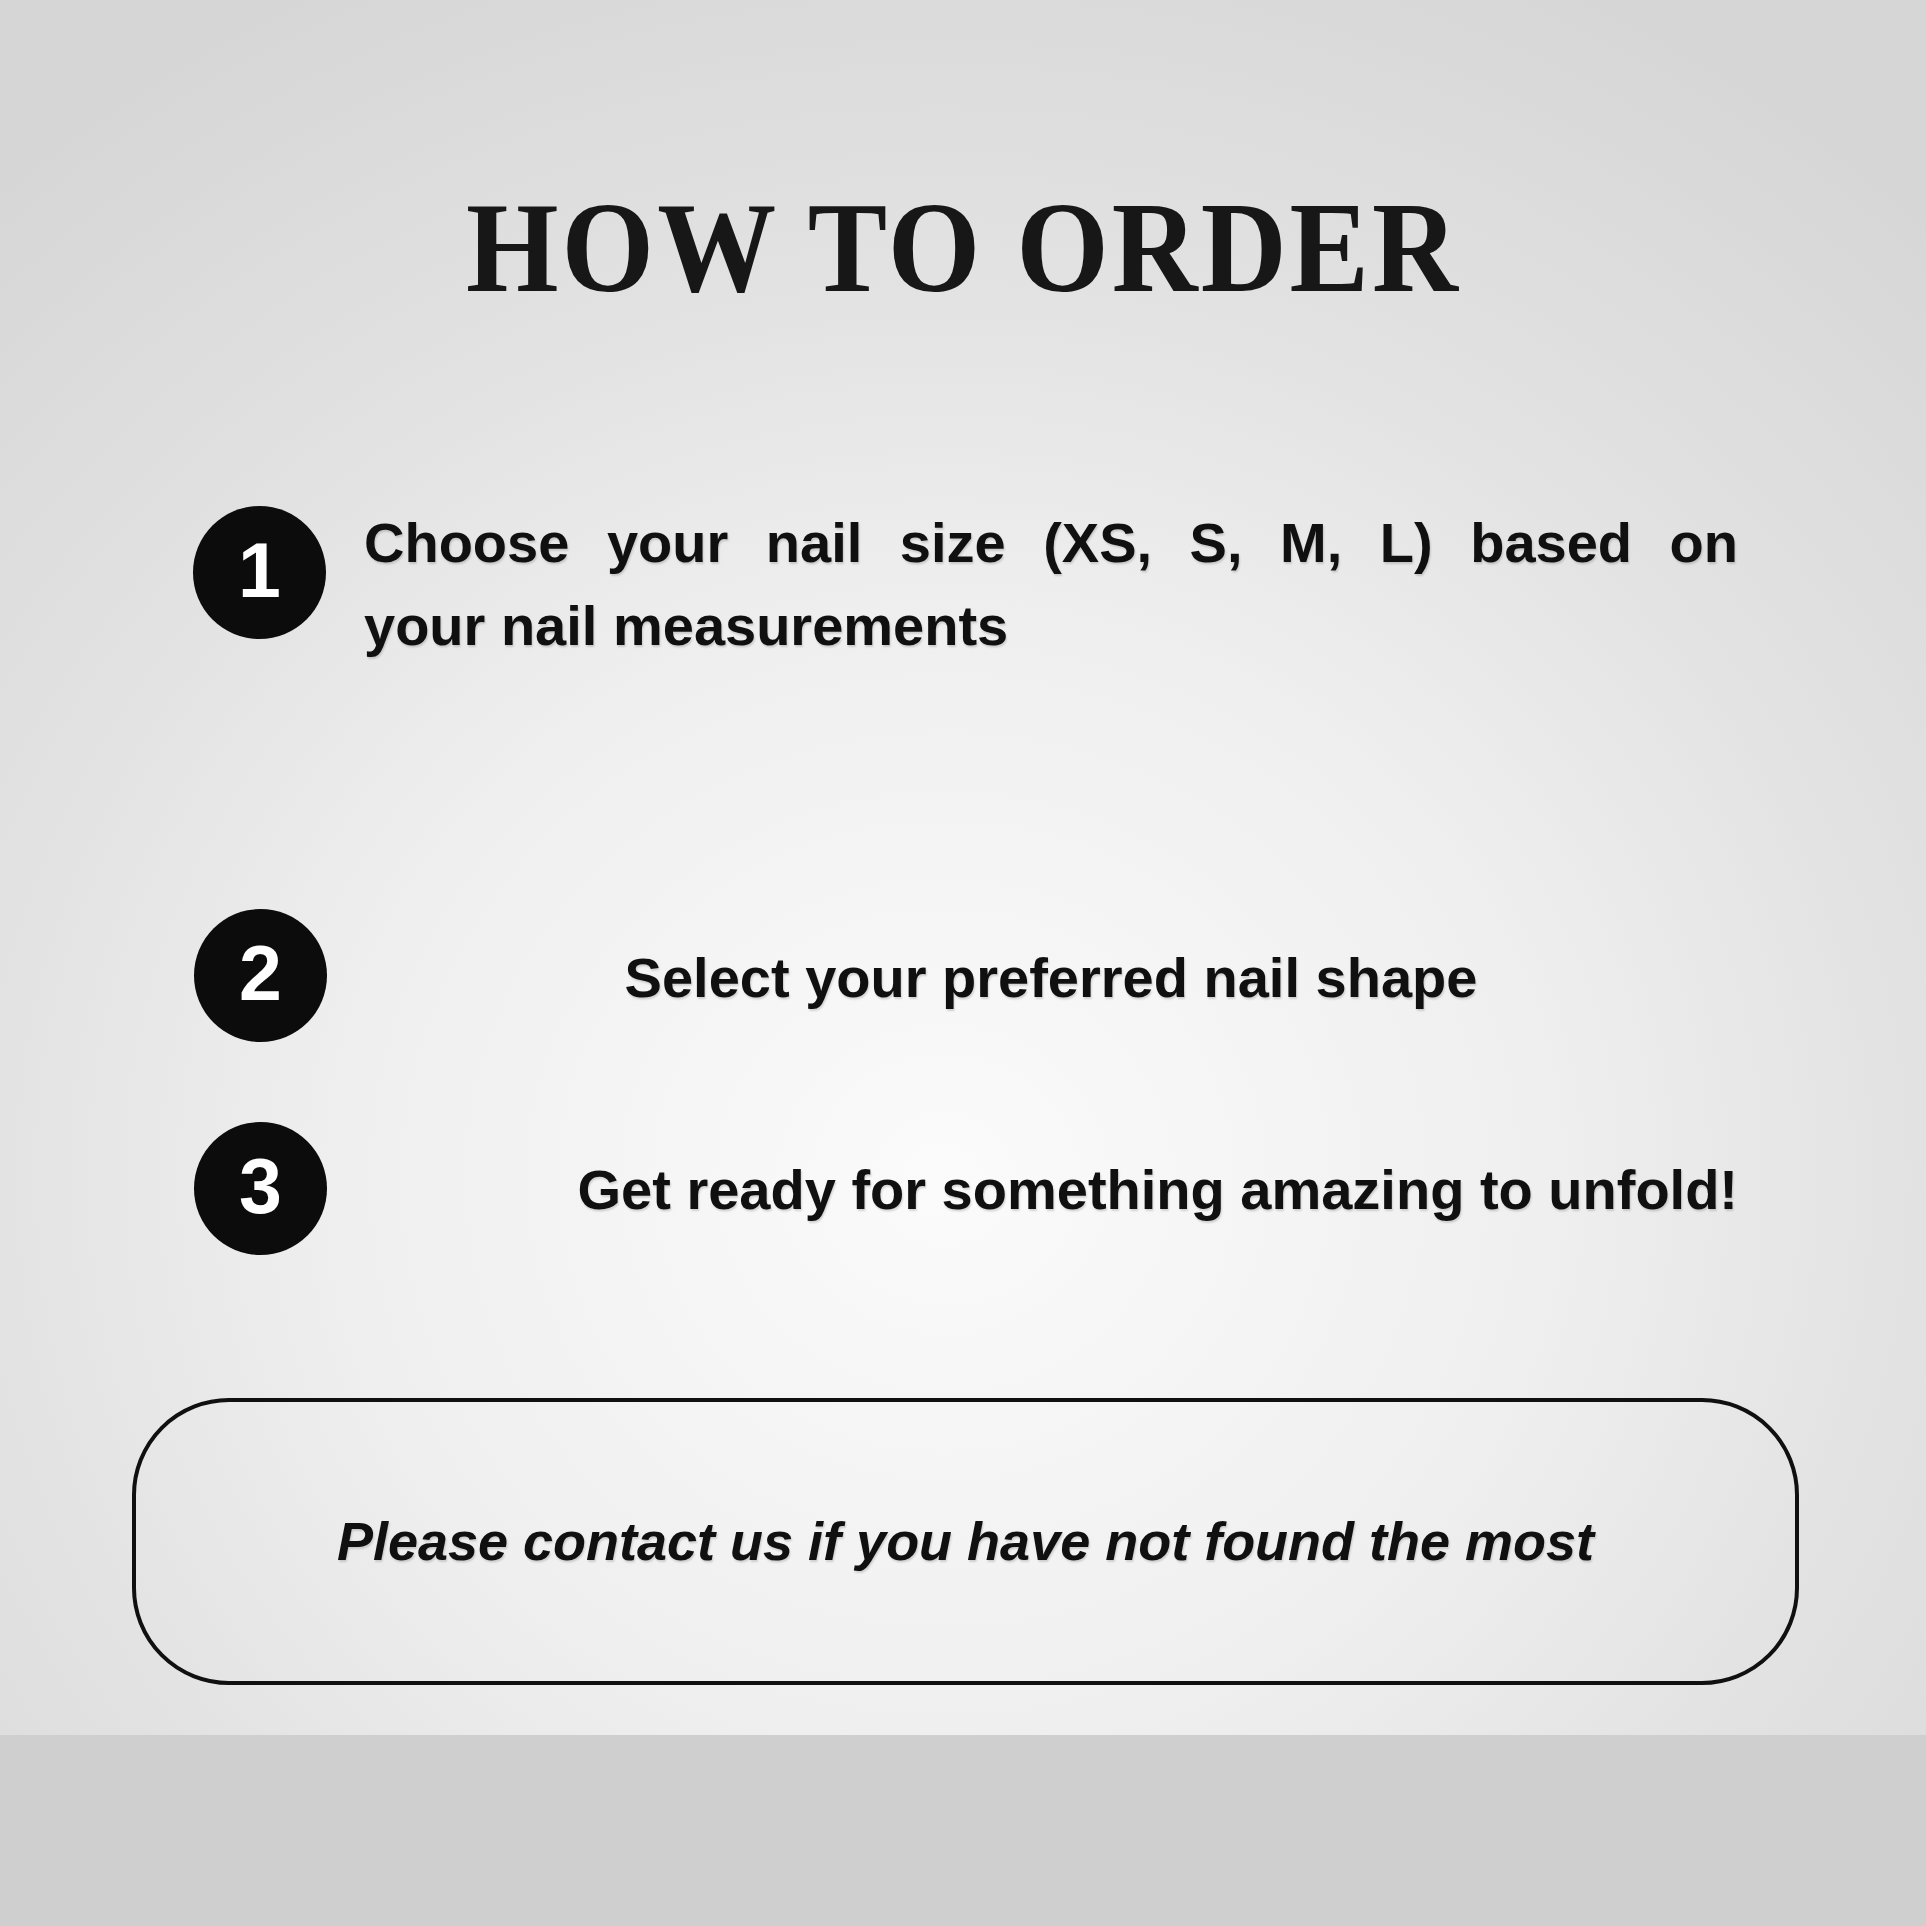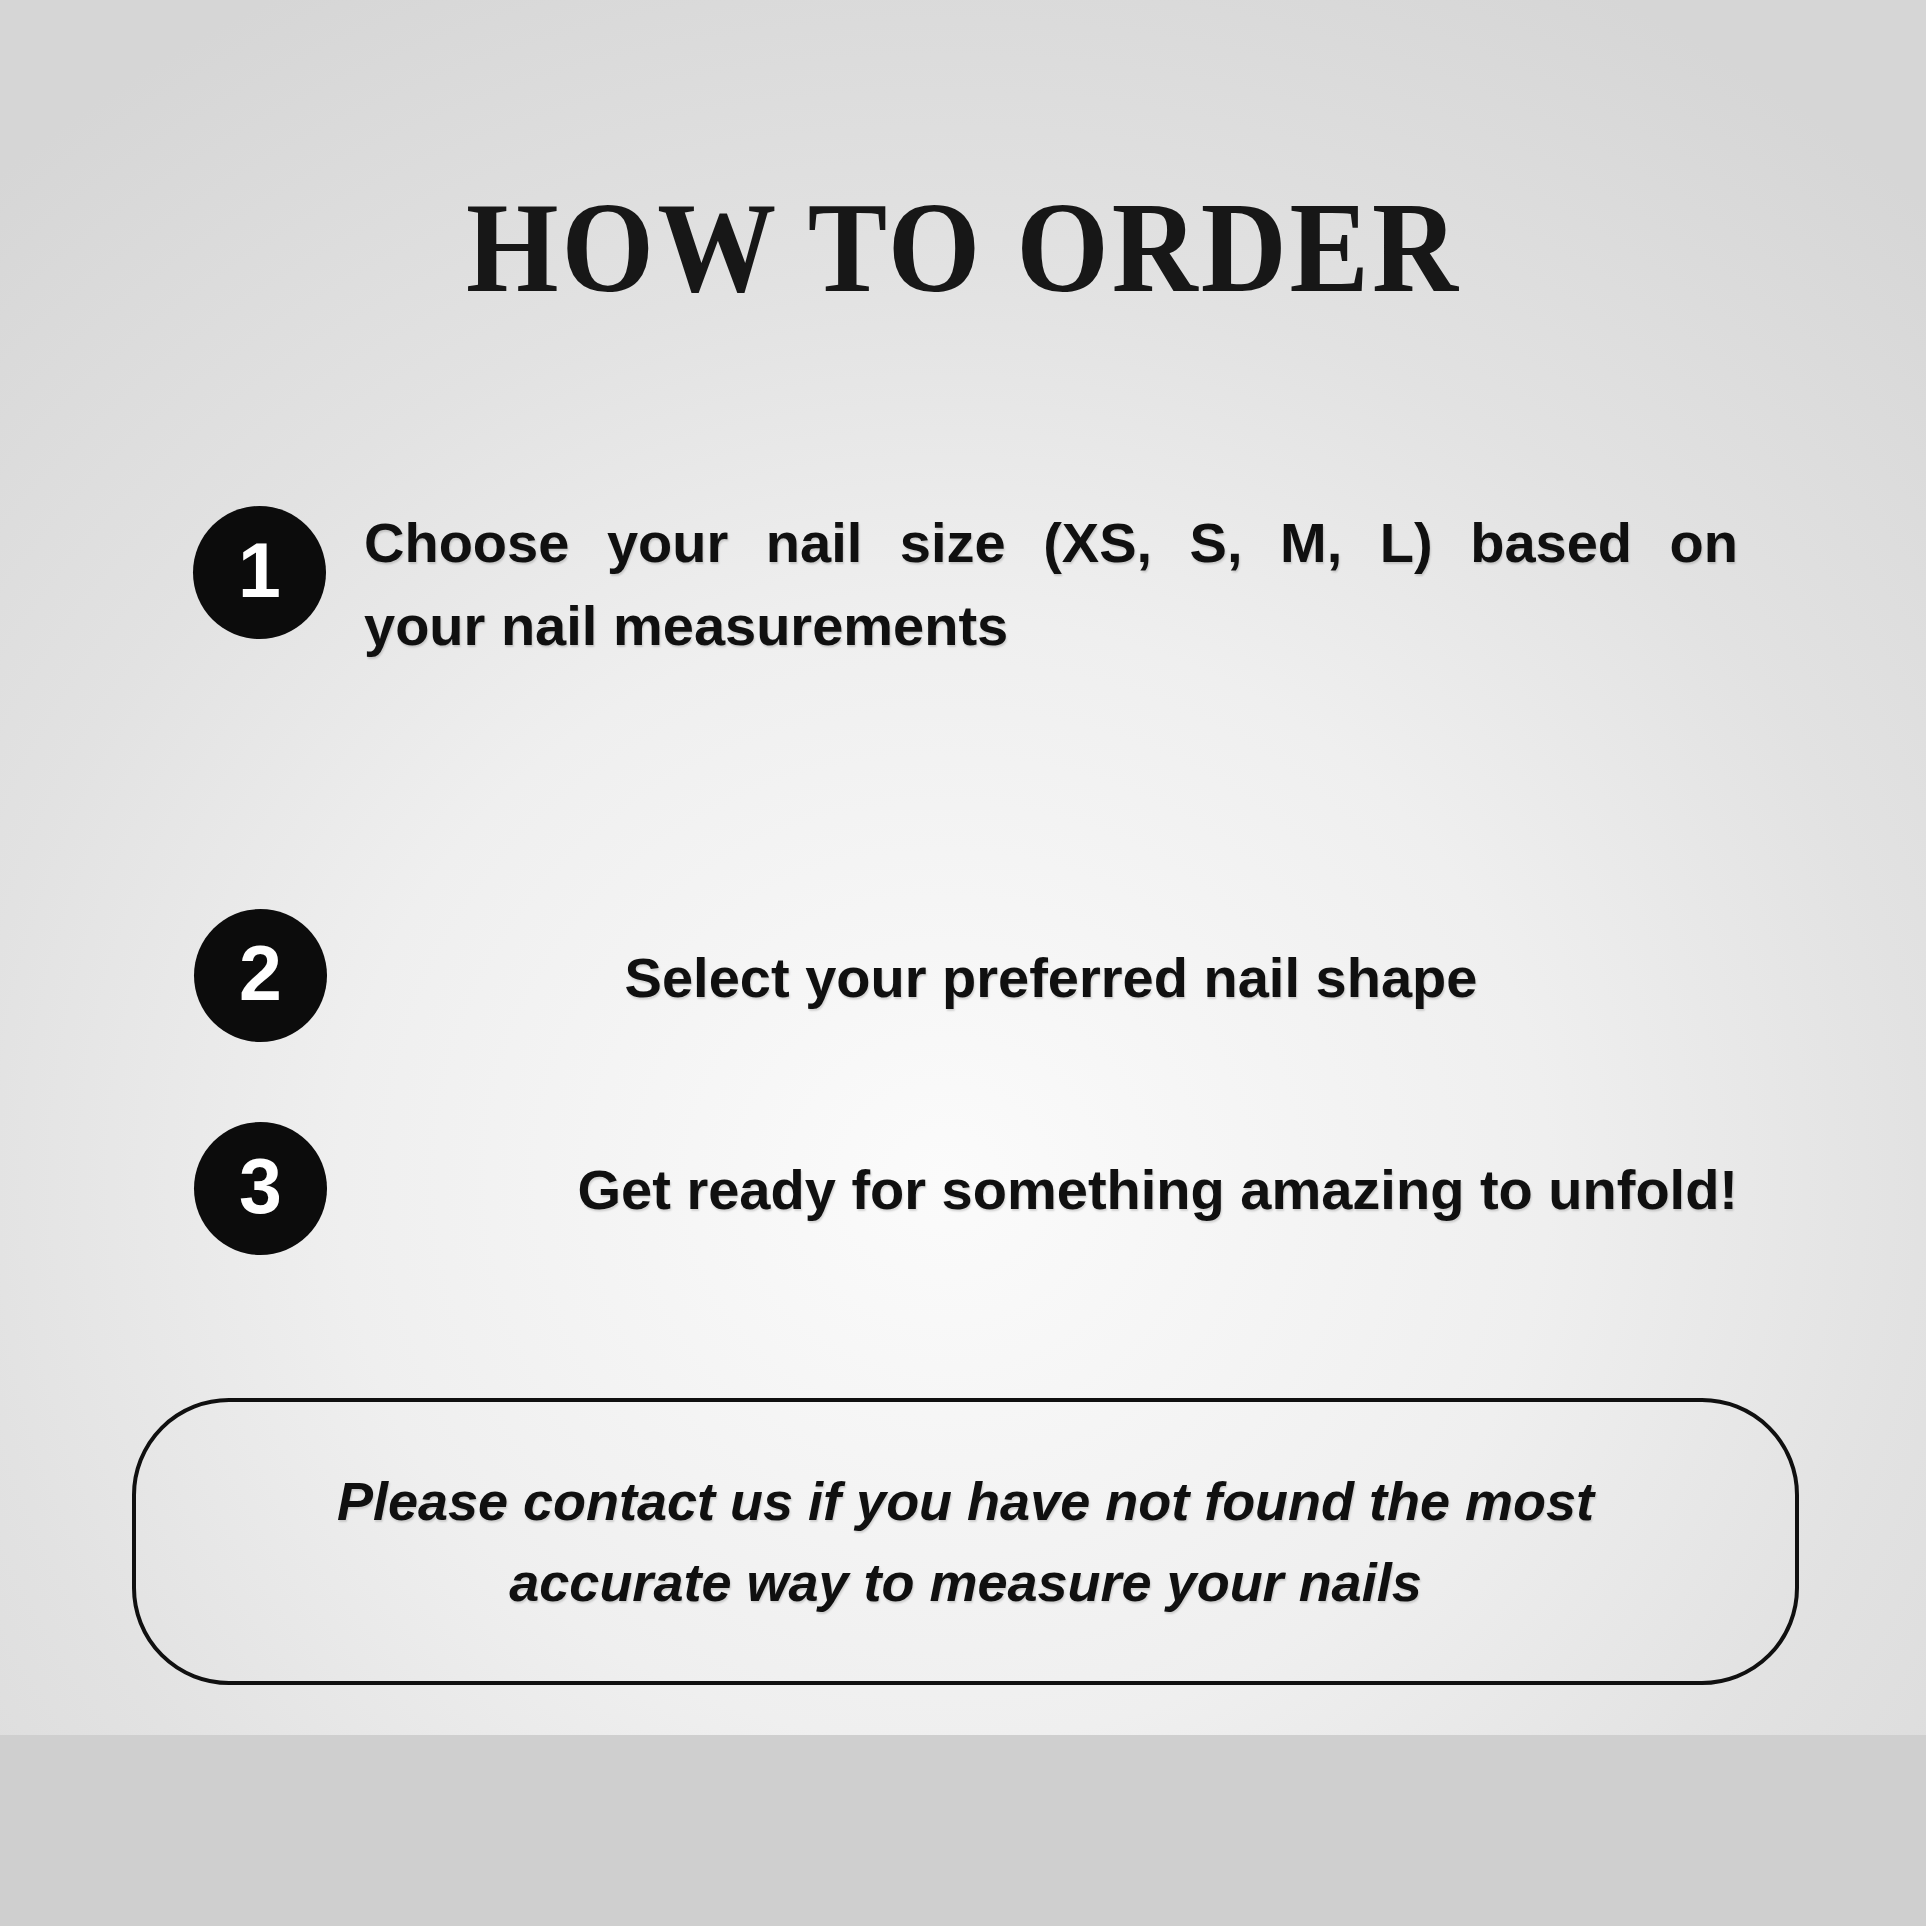--- a/index.html
+++ b/index.html
@@ -141,17 +141,16 @@
   </div>
   <div class="step-text single-line pos-step2-text">Select your preferred nail shape</div>
 
   <div class="badge pos-step3-badge">
     <span>3</span>
   </div>
   <div class="step-text single-line pos-step3-text">Get ready for something amazing to unfold!</div>
 
   <div class="footer-box">
     <div class="line">Please contact us if you have not found the most</div>
-    <div class="line">accurate way to measure your nails</div>
   </div>
 
 </div>
 
 
 </body></html>

